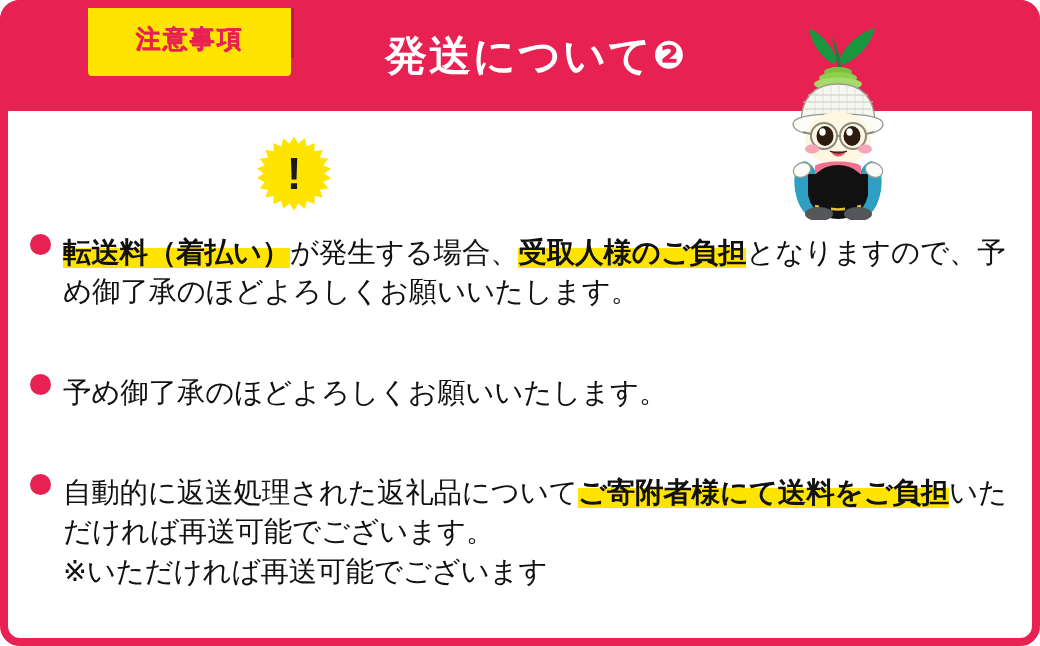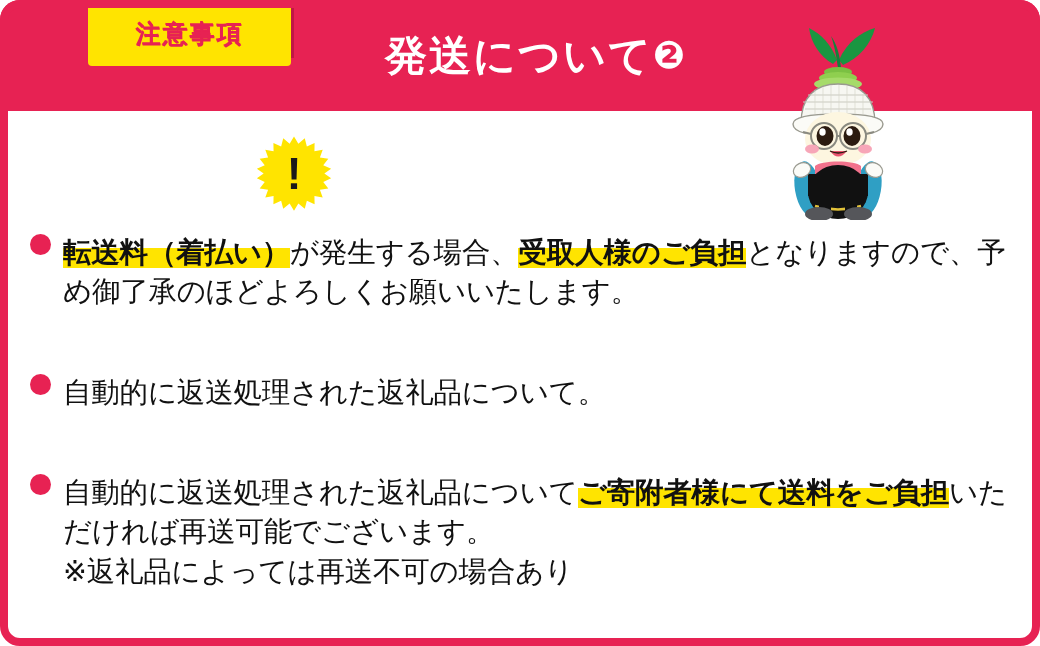--- a/index.html
+++ b/index.html
@@ -48,21 +48,21 @@
     border-radius: 20px 20px 0 0;
     z-index: 1;
   }
 
   
   #notice-tab {
     position: absolute;
     left: 88px;
     top: 0;
     width: 203px;
-    height: 66px;
+    height: 76px;
     background: #ffe400;
     z-index: 3;
     display: flex;
     align-items: center;
     justify-content: center;
     border-radius: 0 0 4px 4px;
   }
   #notice-tab .tab-label {
     color: #e72253;
     font-size: 25px;
@@ -321,30 +321,30 @@
           <span class="bullet-dot"></span>
           <span class="bullet-text"><span class="hl">転送料（着払い）</span><span>が発生する場合、</span><span class="hl">受取人様のご負担</span><span>となりますので、予め御了承のほどよろしくお願いいたします。</span></span>
         </div>
       </div>
 
       <div class="dot-divider"></div>
 
       <div class="bullet-block sp-before sp-after">
         <div class="bullet-row">
           <span class="bullet-dot"></span>
-          <span class="bullet-text"><span>自動的に返送処理された返礼品について。</span></span>
+          <span class="bullet-text"><span>予め御了承のほどよろしくお願いいたします。</span></span>
         </div>
       </div>
 
       <div class="dot-divider"></div>
 
       <div class="bullet-block sp-before sp-after">
         <div class="bullet-row">
           <span class="bullet-dot"></span>
-          <span class="bullet-text"><span>自動的に返送処理された返礼品について</span><span class="hl">ご寄附者様にて送料をご負担</span><span>いただければ再送可能でございます。</span><br><span>※返礼品によっては再送不可の場合あり</span></span>
+          <span class="bullet-text"><span>自動的に返送処理された返礼品について</span><span class="hl">ご寄附者様にて送料をご負担</span><span>いただければ再送可能でございます。</span><br><span>※いただければ再送可能でございます</span></span>
         </div>
       </div>
 
       <div class="dot-divider"></div>
 
     </div>
   </div>
 
   <div id="card-frame"></div>
 </div>

